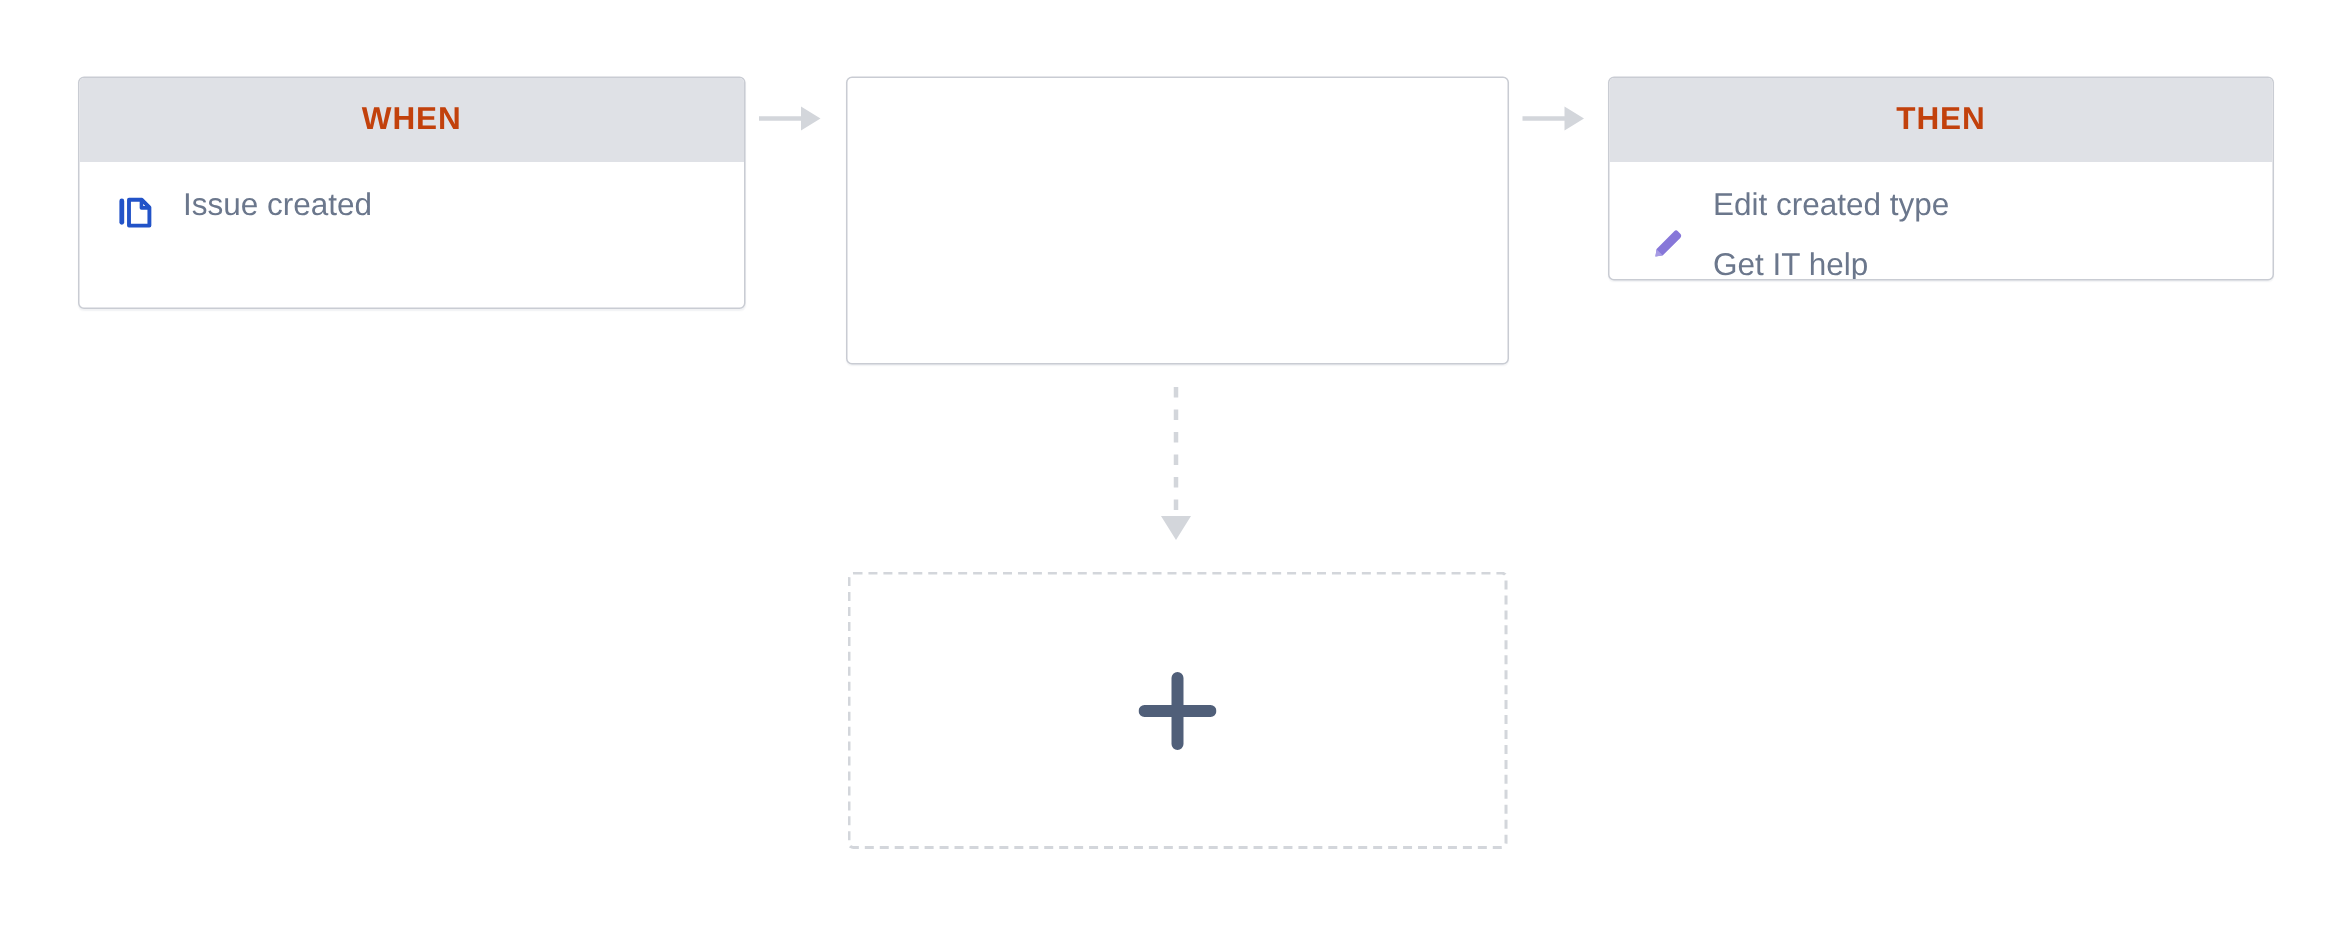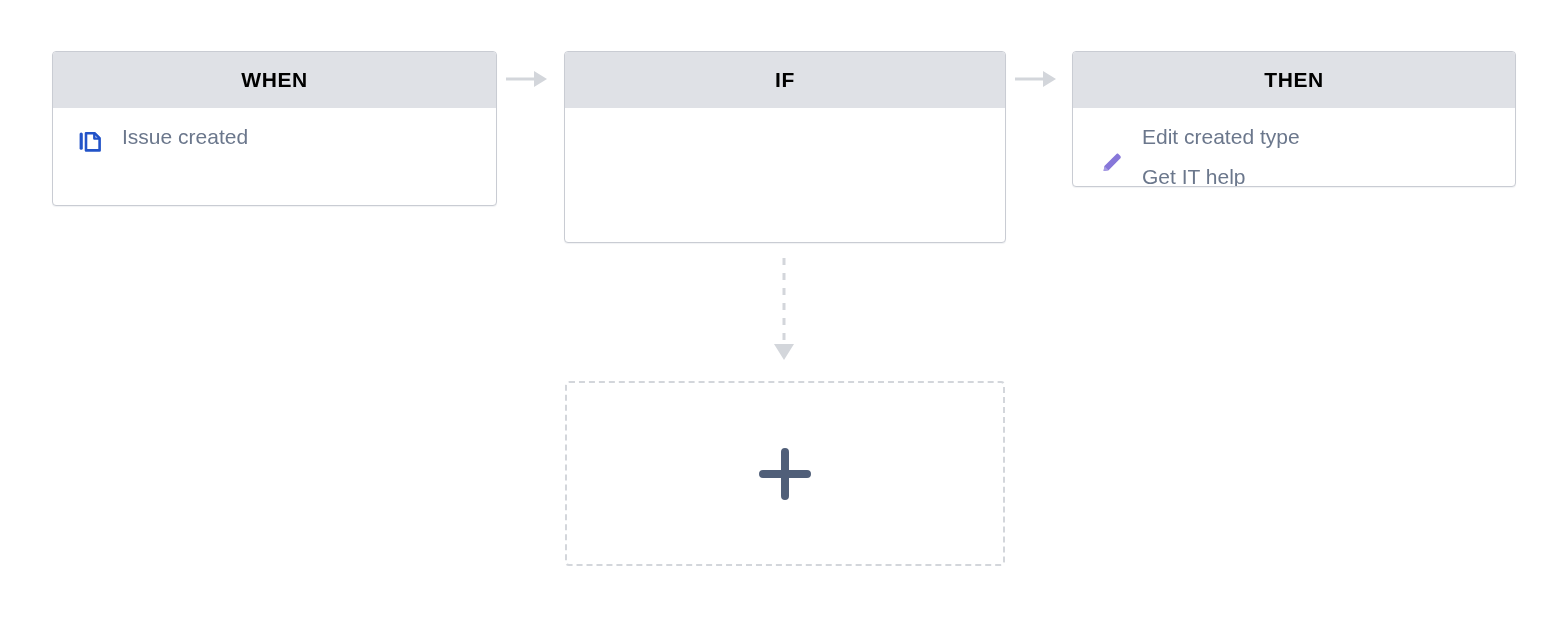--- a/index.html
+++ b/index.html
@@ -39,21 +39,21 @@
     background: #dfe1e6;
     border-bottom: 1px solid #dfe1e6;
     display: flex;
     align-items: center;
     justify-content: center;
   }
   .card-header-label {
     font-size: 21px;
     font-weight: bold;
     letter-spacing: 0.6px;
-    color: #000000;
+    color: #c2410c;
     line-height: 1;
     font-family: "Liberation Sans", sans-serif;
   }
   .card-body {
     display: flex;
     align-items: center;
     padding: 18px 22px 18px 24px;
     gap: 17px;
   }
   .card-icon {
@@ -138,23 +138,20 @@
   </div>
 
   <span class="h-arrow" id="arrow-when-if">
     <svg width="46" height="22" viewBox="0 0 46 22" aria-hidden="true">
       <path d="M1 11 H31" stroke="#d3d6db" stroke-width="3" fill="none"></path>
       <path d="M29 3 L42 11 L29 19 Z" fill="#d3d6db"></path>
     </svg>
   </span>
 
   <div class="rule-card" id="card-if">
-    <div class="card-header">
-      <span class="card-header-label">IF</span>
-    </div>
   </div>
 
   <span class="h-arrow" id="arrow-if-then">
     <svg width="46" height="22" viewBox="0 0 46 22" aria-hidden="true">
       <path d="M1 11 H31" stroke="#d3d6db" stroke-width="3" fill="none"></path>
       <path d="M29 3 L42 11 L29 19 Z" fill="#d3d6db"></path>
     </svg>
   </span>
 
   <div class="rule-card" id="card-then">

